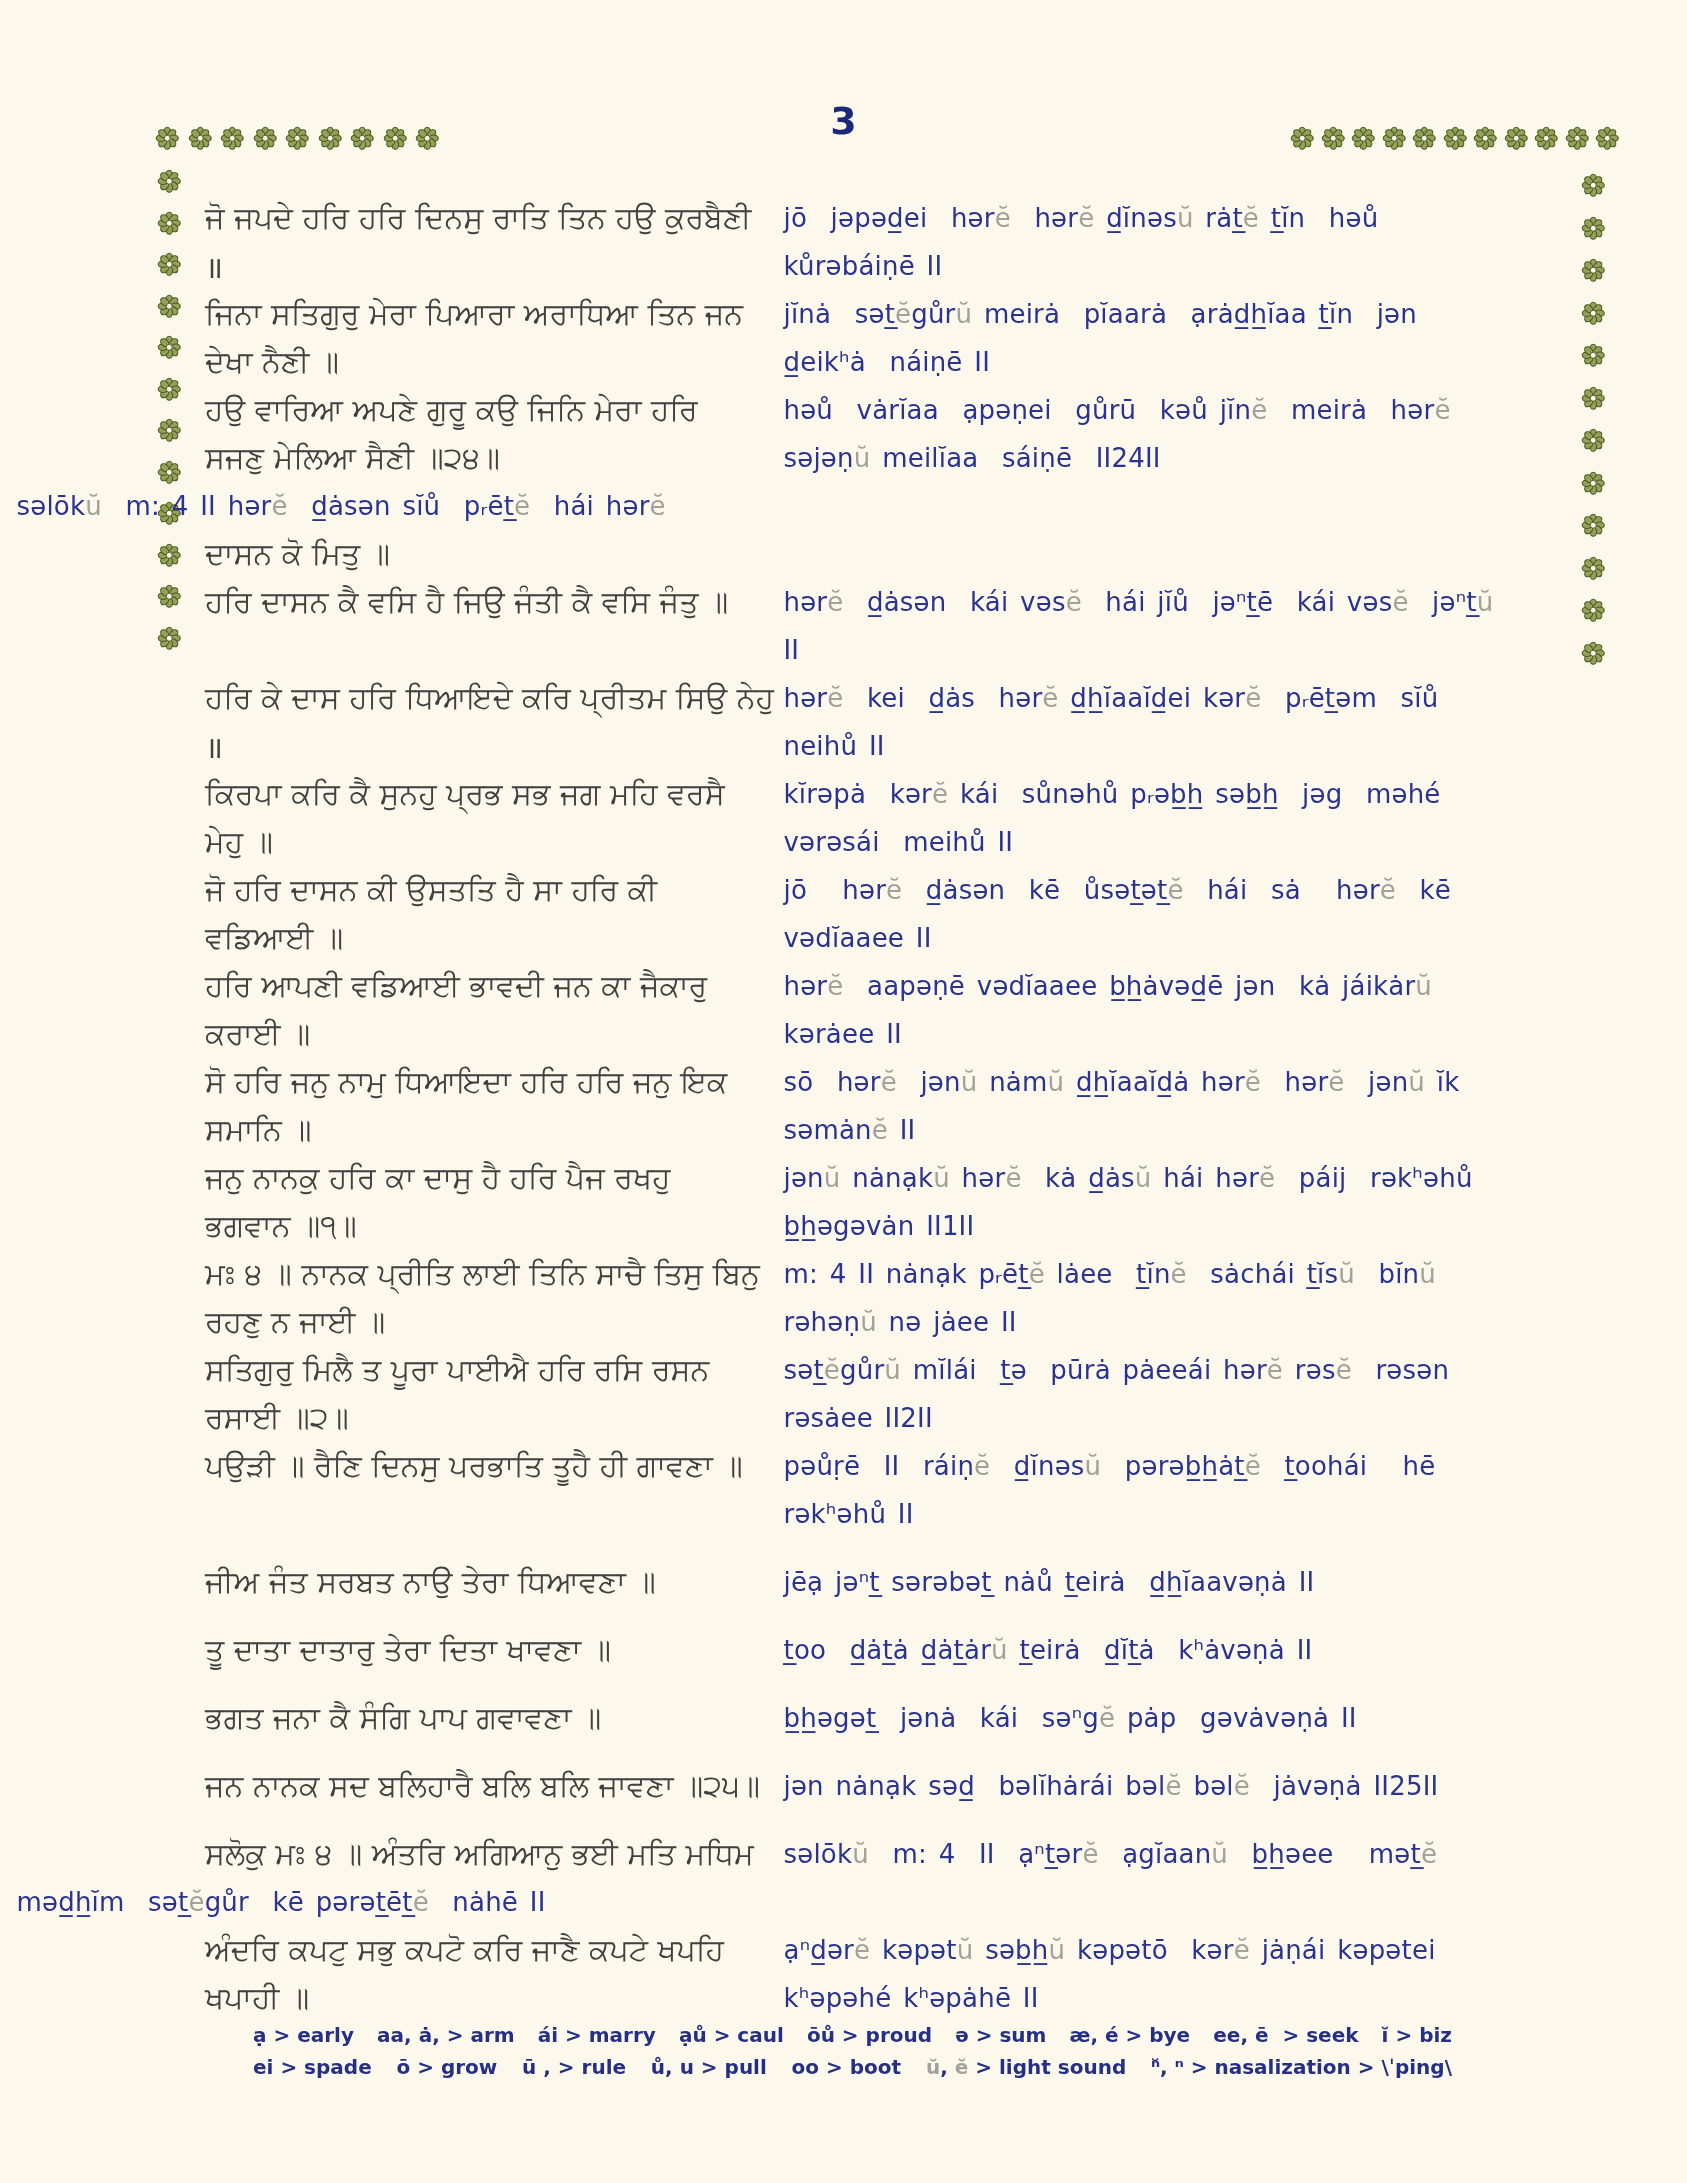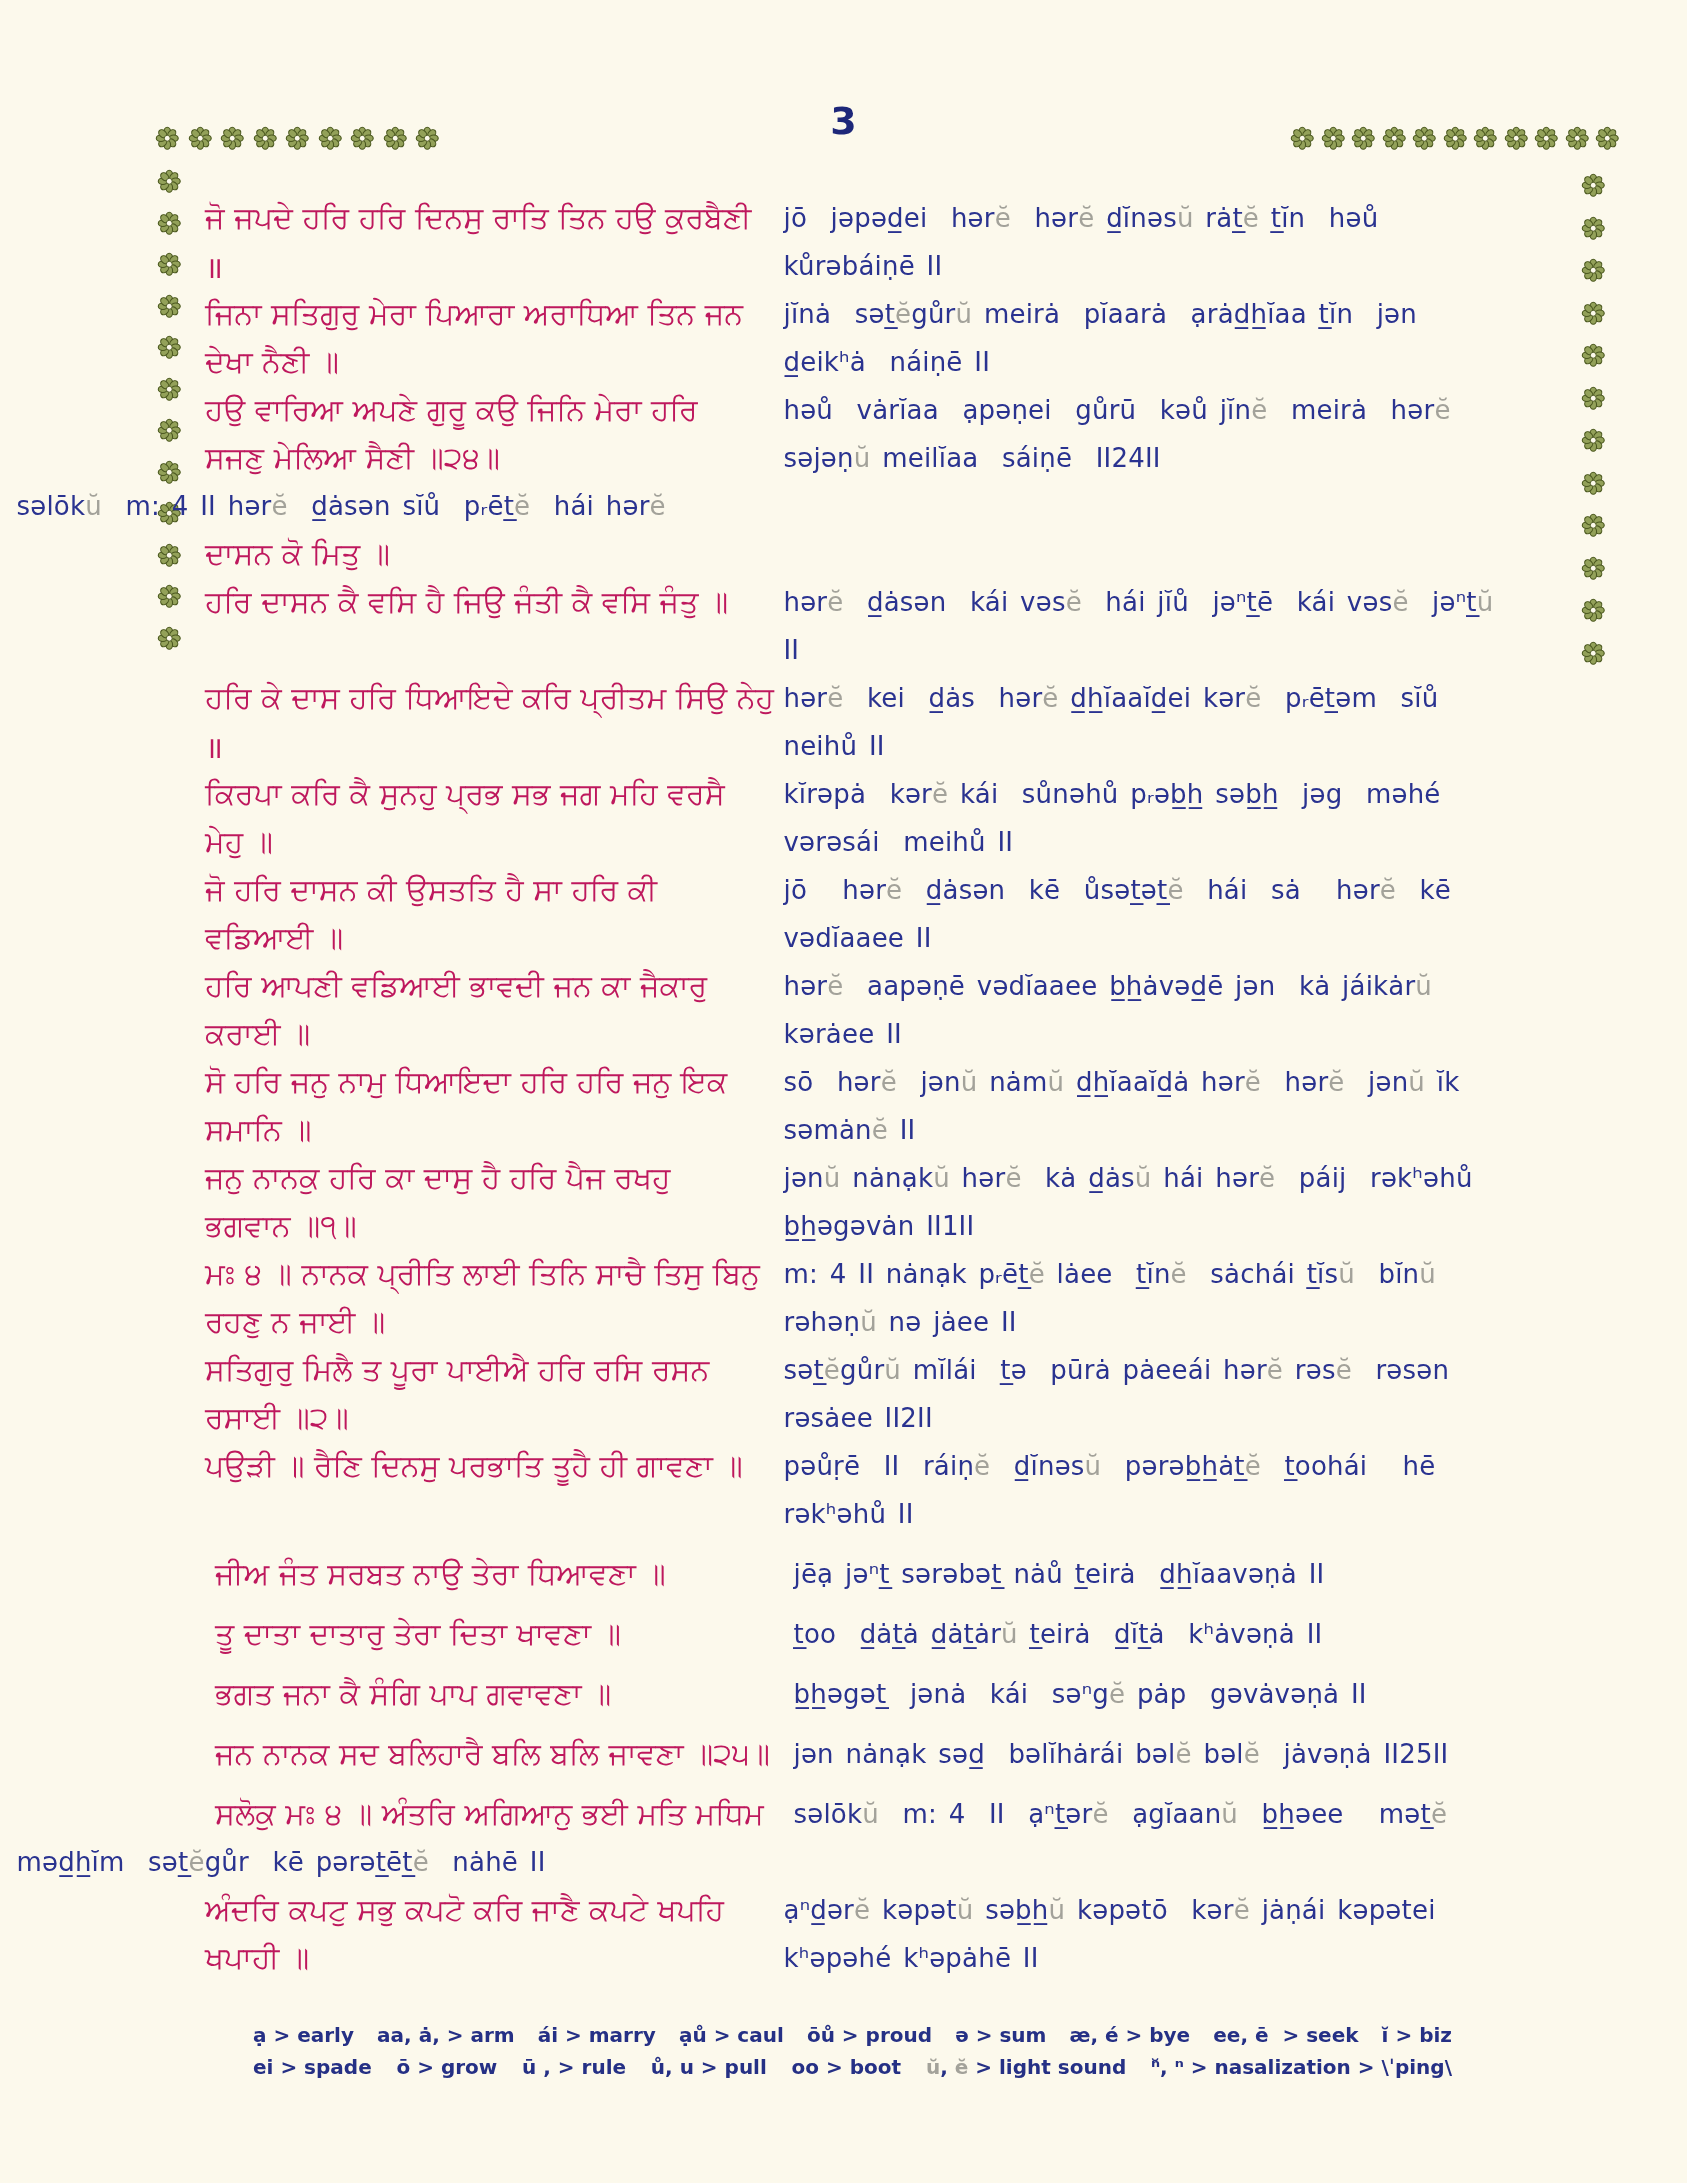--- a/index.html
+++ b/index.html
@@ -9,22 +9,22 @@
           font-size:38px;font-weight:600;color:#1d2779;}
   .deco{position:absolute;display:flex;}
   .flw{width:24.5px;height:24.5px;flex:none;display:block;}
   .tl{left:155px;top:126px;gap:8px;}
   .tr{left:1290px;top:126px;gap:6px;}
   .colc{flex-direction:column;}
   .lc{left:157px;top:169px;gap:17px;}
   .rc{left:1581px;top:173px;gap:18px;}
   .lines{position:absolute;left:0;top:194px;width:1687px;}
   .line{display:flex;align-items:center;height:48px;white-space:pre;}
-  .line.gap{margin-top:12px;padding-left:10px;}
-  .gt{flex:none;margin-left:205px;width:562px;font-size:30px;color:#be185d;}
+  .line.gap{margin-top:20px;}
+  .gt{flex:none;margin-left:205px;width:562px;font-size:30px;color:#404040;}
   .tt{flex:none;margin-left:16.5px;width:767px;font-size:26px;letter-spacing:0.2px;word-spacing:3.3px;}
   .lt{color:#a3a29a;}
   .key{position:absolute;left:253px;top:2023px;width:1199px;font-size:20px;font-weight:700;color:#253085;}
   .keyrow{display:flex;justify-content:space-between;align-items:baseline;}
   .keyrow + .keyrow{margin-top:8px;}
   .keyitem{white-space:pre;}
 </style>
 </head>
 <body>
 

